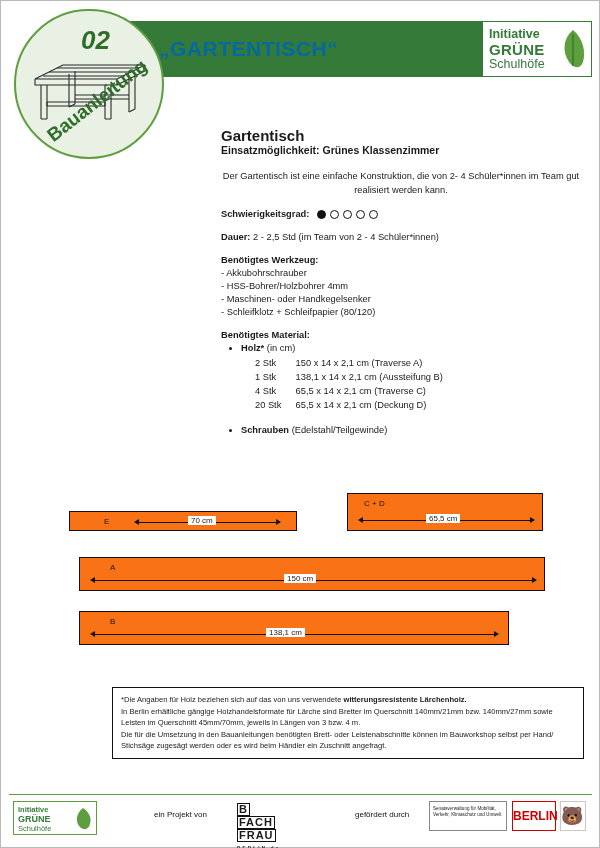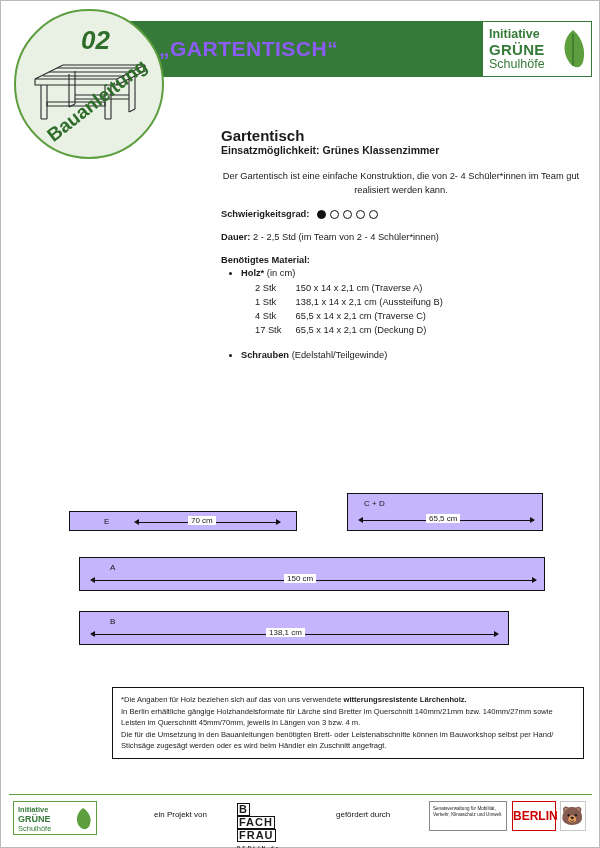--- a/index.html
+++ b/index.html
@@ -38,21 +38,21 @@
     top: 8px;
     width: 487px;
     height: 56px;
     background: #2e7d32;
     background: #357a38;
   }
   .header-title {
     position: absolute;
     left: 150px;
     top: 24px;
-    color: #8b5cf6;
+    color: #0369a1;
     font-size: 21px;
     font-weight: bold;
     letter-spacing: 0.5px;
   }
   .logo-box {
     position: absolute;
     right: 0px;
     top: 8px;
     width: 110px;
     height: 56px;
@@ -178,21 +178,21 @@
   .mat-table { margin: 2px 0 0 14px; }
   .mat-table div { margin-bottom: 1px; }
   .qty { display: inline-block; width: 38px; }
 
   
   .planks { position: absolute; left: 0; top: 488px; width: 600px; }
   .plank {
     position: absolute;
     border: 1px solid #111;
     box-sizing: border-box;
-    background: #c4b5fd;
+    background: #f97316;
   }
   .plank .lbl {
     position: absolute;
     font-size: 8px;
     color: #111;
   }
   .dimline {
     position: absolute;
     height: 1px;
     background: #111;
@@ -375,20 +375,27 @@
         <span class="dot"></span>
       </span>
     </div>
 
     <div class="line block">
       <span class="row-label">Dauer:</span>
       <span>2 - 2,5 Std (im Team von 2 - 4 Schüler*innen)</span>
     </div>
 
 
+    <div class="block">
+      <div class="row-label">Benötigtes Werkzeug:</div>
+      <div>- Akkubohrschrauber</div>
+      <div>- HSS-Bohrer/Holzbohrer 4mm</div>
+      <div>- Maschinen- oder Handkegelsenker</div>
+      <div>- Schleifklotz +  Schleifpapier (80/120)</div>
+    </div>
 
     <div>
       <div class="row-label">Benötigtes Material:</div>
       <ul class="bul">
         <li>
           <span class="row-label">Holz*</span>
           <span>(in cm)</span>
           <div class="mat-table">
             <div>
               <span class="qty">2 Stk</span>
@@ -396,21 +403,21 @@
             </div>
             <div>
               <span class="qty">1 Stk</span>
               <span>138,1 x 14 x 2,1 cm (Aussteifung B)</span>
             </div>
             <div>
               <span class="qty">4 Stk</span>
               <span>65,5 x 14 x 2,1 cm (Traverse C)</span>
             </div>
             <div>
-              <span class="qty">17 Stk</span>
+              <span class="qty">20 Stk</span>
               <span>65,5 x 14 x 2,1 cm (Deckung D)</span>
             </div>
           </div>
         </li>
       </ul>
       <ul class="bul" style="margin-top:12px;">
         <li>
           <span class="row-label">Schrauben</span>
           <span>(Edelstahl/Teilgewinde)</span>
         </li>
@@ -483,20 +490,20 @@
       </div>
       <div>
         <span class="ff-box">FACH</span>
       </div>
       <div>
         <span class="ff-box">FRAU</span>
       </div>
       <div style="font-size:4.5px; letter-spacing:.5px; margin-top:1px;">B E R L I N . d e</div>
     </div>
 
-    <div class="f-txt" style="left:327px; top:15px;">gefördert durch</div>
+    <div class="f-txt" style="left:346px; top:15px;">gefördert durch</div>
 
     <div class="senat">Senatsverwaltung für Mobilität, Verkehr, Klimaschutz und Umwelt</div>
     <div class="berlin">BERLIN</div>
     <div class="bear">🐻</div>
   </div>
 
 </div>
 
 </body></html>

